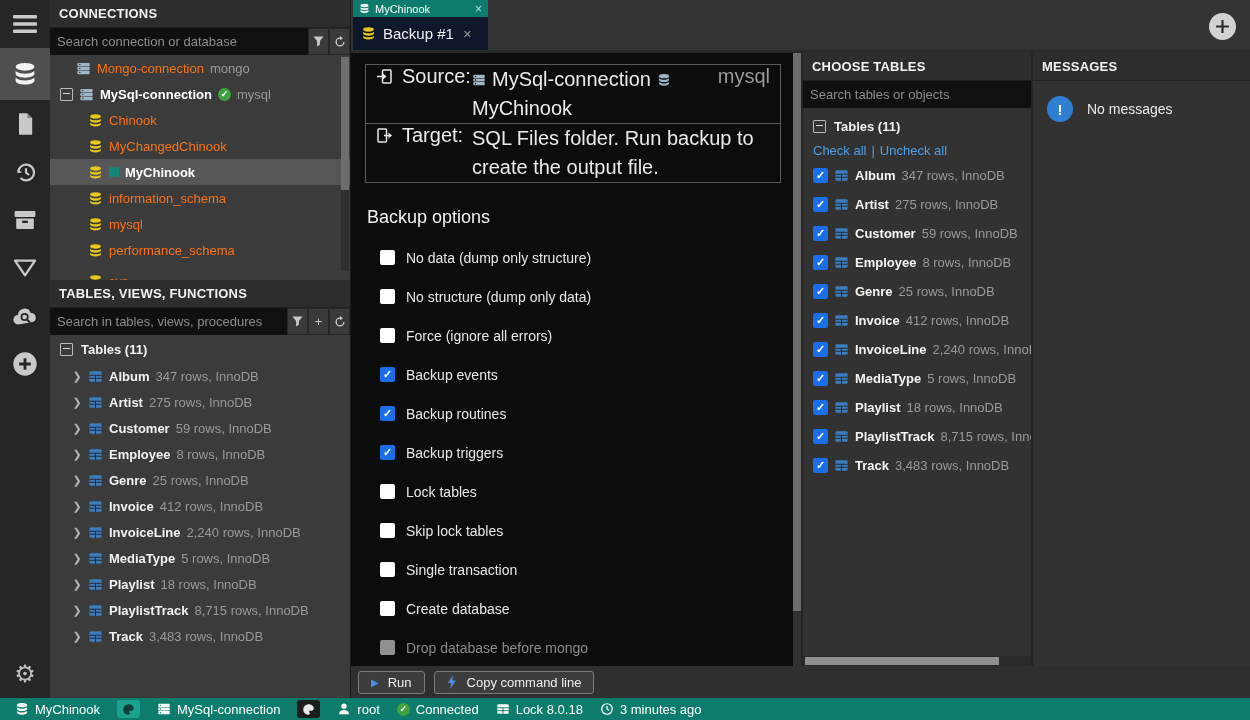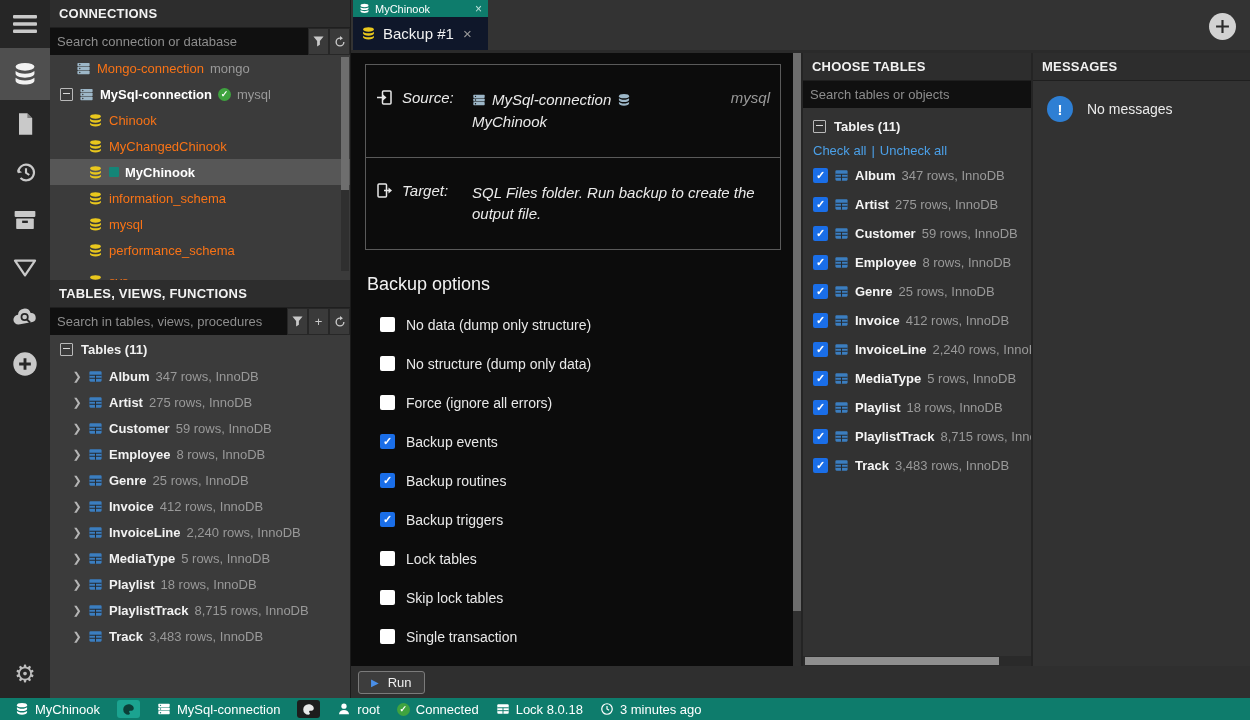--- a/index.html
+++ b/index.html
@@ -55,21 +55,21 @@
   .tabgroup-header .close{margin-left:auto;color:#bfe2dc;font-size:12px;}
   .tab{height:33px;background:#0f172a;display:flex;align-items:center;gap:7px;padding:0 8px;color:#f2f2f2;font-size:15px;}
   .tab .close{color:#9a9a9a;font-size:15px;margin-left:2px;}
   .add-tab{margin:13px 14px 0 0;width:27px;height:27px;border-radius:50%;background:#d2d2d2;border:none;
            display:flex;align-items:center;justify-content:center;color:#2b2b2b;}
   .content-row{flex:1;display:flex;min-height:0;border-top:3px solid #2a2a2a;}
 
   
   .backup-panel{width:450px;flex:0 0 450px;background:#0c0c0c;display:flex;min-width:0;}
   .backup-inner{flex:1;min-width:0;padding:11px 12px 0 14px;overflow:hidden;}
-  .io-box{border:1px solid #5a5a5a;display:flex;align-items:flex-start;padding:24px 10px;font-size:15px;color:#eaeaea;font-style:italic;}
+  .io-box{border:1px solid #5a5a5a;display:flex;align-items:flex-start;padding:0 10px;font-size:20px;color:#eaeaea;}
   .io-box + .io-box{margin-top:-1px;}
   .io-label{width:96px;flex:0 0 96px;display:flex;align-items:center;gap:9px;}
   .io-icon{width:17px;height:17px;flex:0 0 17px;color:#e8e8e8;}
   .io-value{flex:1;min-width:0;line-height:1.45;}
   .io-value .vline{display:flex;align-items:center;gap:6px;}
   .io-value .ic{width:14px;height:14px;flex:0 0 14px;}
   .io-engine{color:#9a9a9a;margin-left:10px;}
   .options-title{font-size:18px;font-weight:normal;color:#f2f2f2;margin:24px 0 10px 2px;}
   .opt-row{height:39px;display:flex;align-items:center;gap:11px;padding-left:15px;font-size:14px;color:#e8e8e8;}
   .opt-row.disabled{color:#8b8b8b;}
@@ -710,20 +710,28 @@
             <span class="info-circle">!</span>
             <span>No messages</span>
           </div>
         </div>
       </div>
 
       <div class="action-strip">
         <button class="action-btn">
           <span class="play-glyph">▶</span>
           <span>Run</span>
+        </button>
+        <button class="action-btn">
+          <span class="bolt">
+            <svg viewBox="0 0 11 14">
+                <path d="M6.2 0L0.8 8h3.4l-1 6 5.6-8.6H5.2z" fill="#4a8fe8"></path>
+              </svg>
+          </span>
+          <span>Copy command line</span>
         </button>
       </div>
     </div>
   </div>
 
   <div class="statusbar">
     <span class="sb-item">
       <svg class="ic ic-white" viewBox="0 0 16 16">
           <g fill="currentColor">
             <ellipse cx="8" cy="3.6" rx="5.8" ry="2.4"></ellipse>

